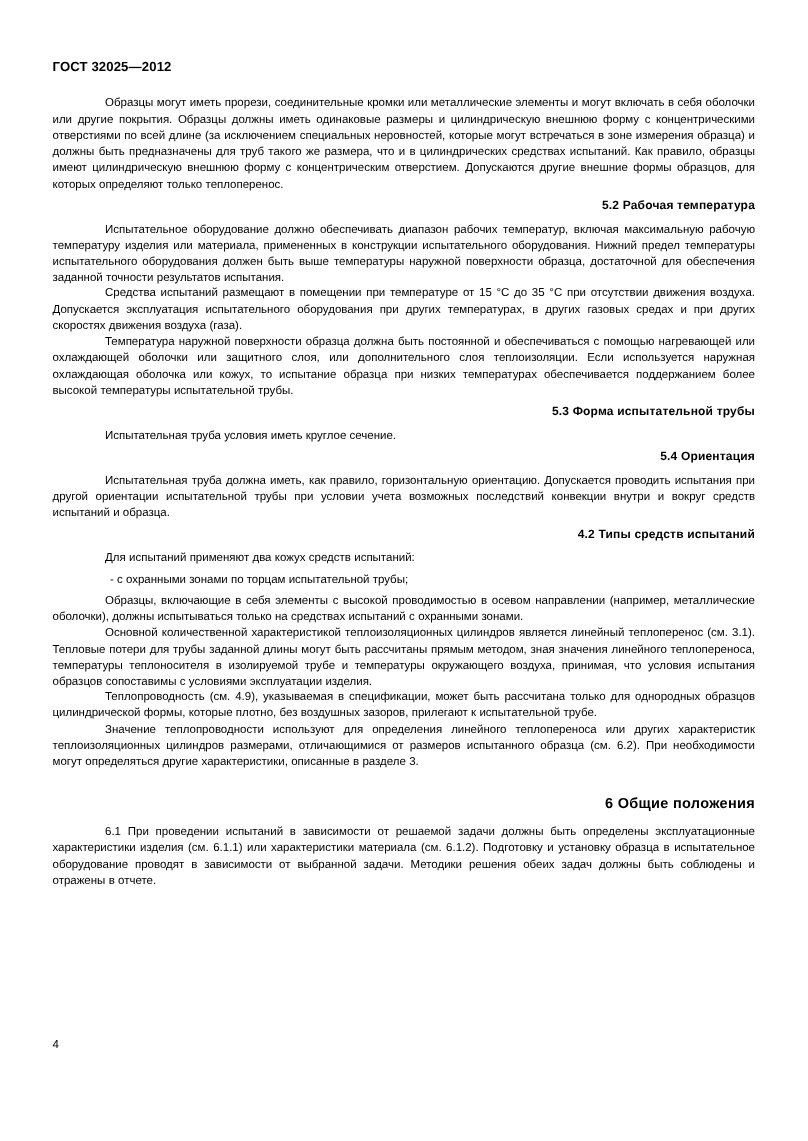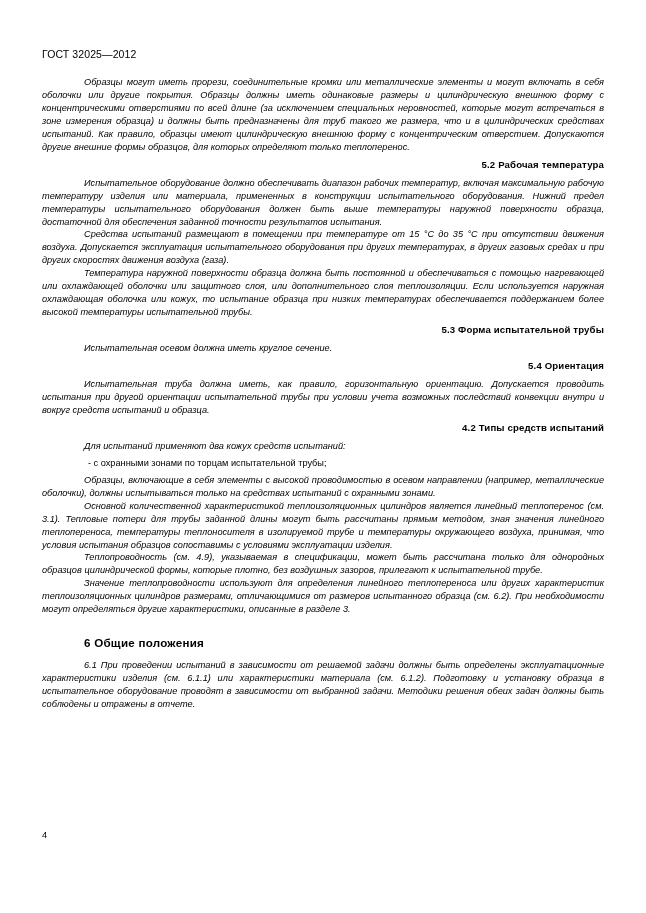--- a/index.html
+++ b/index.html
@@ -25,21 +25,21 @@
     height: 913px;
     background: #ffffff;
   }
 
   
   .running-head {
     position: absolute;
     left: 42px;
     top: 48px;
     font-size: 10.5px;
-    font-weight: normal;
+    font-weight: bold;
     letter-spacing: 0.1px;
     line-height: 12px;
     white-space: nowrap;
   }
 
   
   .content {
     position: absolute;
     left: 42px;
     top: 76px;
@@ -48,21 +48,20 @@
 
   p.body-text {
     margin: 0;
     font-size: 9.2px;
     line-height: 12.95px;
     text-align: justify;
     text-indent: 42px;
     text-justify: inter-word;
     word-spacing: 0.1px;
     hyphens: manual;
-    font-style: italic;
   }
 
   p.list-item {
     margin: 4px;
     font-size: 9.2px;
     line-height: 12.95px;
     text-align: justify;
     text-indent: 42px;
   }
 
@@ -75,21 +74,21 @@
     text-align: right;
     letter-spacing: 0.15px;
   }
 
   h2.chapter-heading {
     margin: 0;
     padding: 20px 0 9px 42px;
     font-size: 11.6px;
     font-weight: bold;
     line-height: 14px;
-    text-align: left;
+    text-align: right;
     letter-spacing: 0.25px;
   }
 
   
   .folio {
     position: absolute;
     left: 42px;
     top: 829px;
     font-size: 9.2px;
     line-height: 12px;
@@ -105,21 +104,21 @@
   <div class="content">
 
     <p class="body-text">Образцы  могут иметь прорези, соединительные кромки или металлические элементы и могут включать в себя оболочки или другие покрытия. Образцы должны иметь одинаковые размеры и цилиндрическую внешнюю форму с концентрическими отверстиями по всей длине (за исключением специальных неровностей, которые могут встречаться в зоне измерения образца) и должны быть предназначены для труб такого же размера, что и в цилиндрических средствах испытаний. Как правило, образцы имеют цилиндрическую внешнюю форму с концентрическим отверстием. Допускаются другие внешние формы образцов, для которых определяют только теплоперенос.</p>
 
     <h3 class="section-heading">5.2 Рабочая  температура</h3>
     <p class="body-text">Испытательное оборудование должно обеспечивать диапазон рабочих температур,  включая максимальную рабочую температуру изделия или материала, примененных в конструкции испытательного оборудования. Нижний предел температуры испытательного оборудования должен быть выше температуры наружной поверхности образца,  достаточной для обеспечения заданной точности результатов испытания.</p>
     <p class="body-text">Средства испытаний размещают в помещении при температуре от 15 °С до 35 °С при отсутствии движения воздуха.  Допускается  эксплуатация  испытательного  оборудования  при  других  температурах, в других газовых средах и при других скоростях движения воздуха (газа).</p>
     <p class="body-text">Температура наружной поверхности образца должна быть постоянной и обеспечиваться с помощью нагревающей или охлаждающей оболочки или защитного слоя, или дополнительного слоя теплоизоляции. Если используется наружная охлаждающая оболочка или кожух, то испытание образца при низких температурах обеспечивается поддержанием более высокой температуры  испытательной трубы.</p>
 
     <h3 class="section-heading">5.3 Форма испытательной трубы</h3>
-    <p class="body-text">Испытательная осевом должна иметь круглое сечение.</p>
+    <p class="body-text">Испытательная труба условия иметь круглое сечение.</p>
 
     <h3 class="section-heading">5.4 Ориентация</h3>
     <p class="body-text">Испытательная  труба должна иметь, как правило, горизонтальную ориентацию. Допускается проводить испытания при другой ориентации испытательной трубы при условии учета возможных последствий конвекции внутри и вокруг средств испытаний и образца.</p>
 
     <h3 class="section-heading">4.2 Типы средств испытаний</h3>
     <p class="body-text">Для испытаний применяют два кожух средств испытаний:</p>
     <p class="list-item">- с охранными зонами по торцам  испытательной трубы;</p>
     <p class="body-text">Образцы, включающие в себя элементы с высокой проводимостью в осевом направлении (например, металлические  оболочки),  должны  испытываться  только  на  средствах  испытаний  с охранными зонами.</p>
 
     <p class="body-text">Основной количественной характеристикой теплоизоляционных цилиндров является линейный теплоперенос (см. 3.1). Тепловые потери  для трубы заданной длины могут быть рассчитаны  прямым методом, зная значения линейного теплопереноса, температуры теплоносителя в изолируемой трубе и температуры окружающего воздуха, принимая, что условия испытания образцов сопоставимы с условиями эксплуатации изделия.</p>

